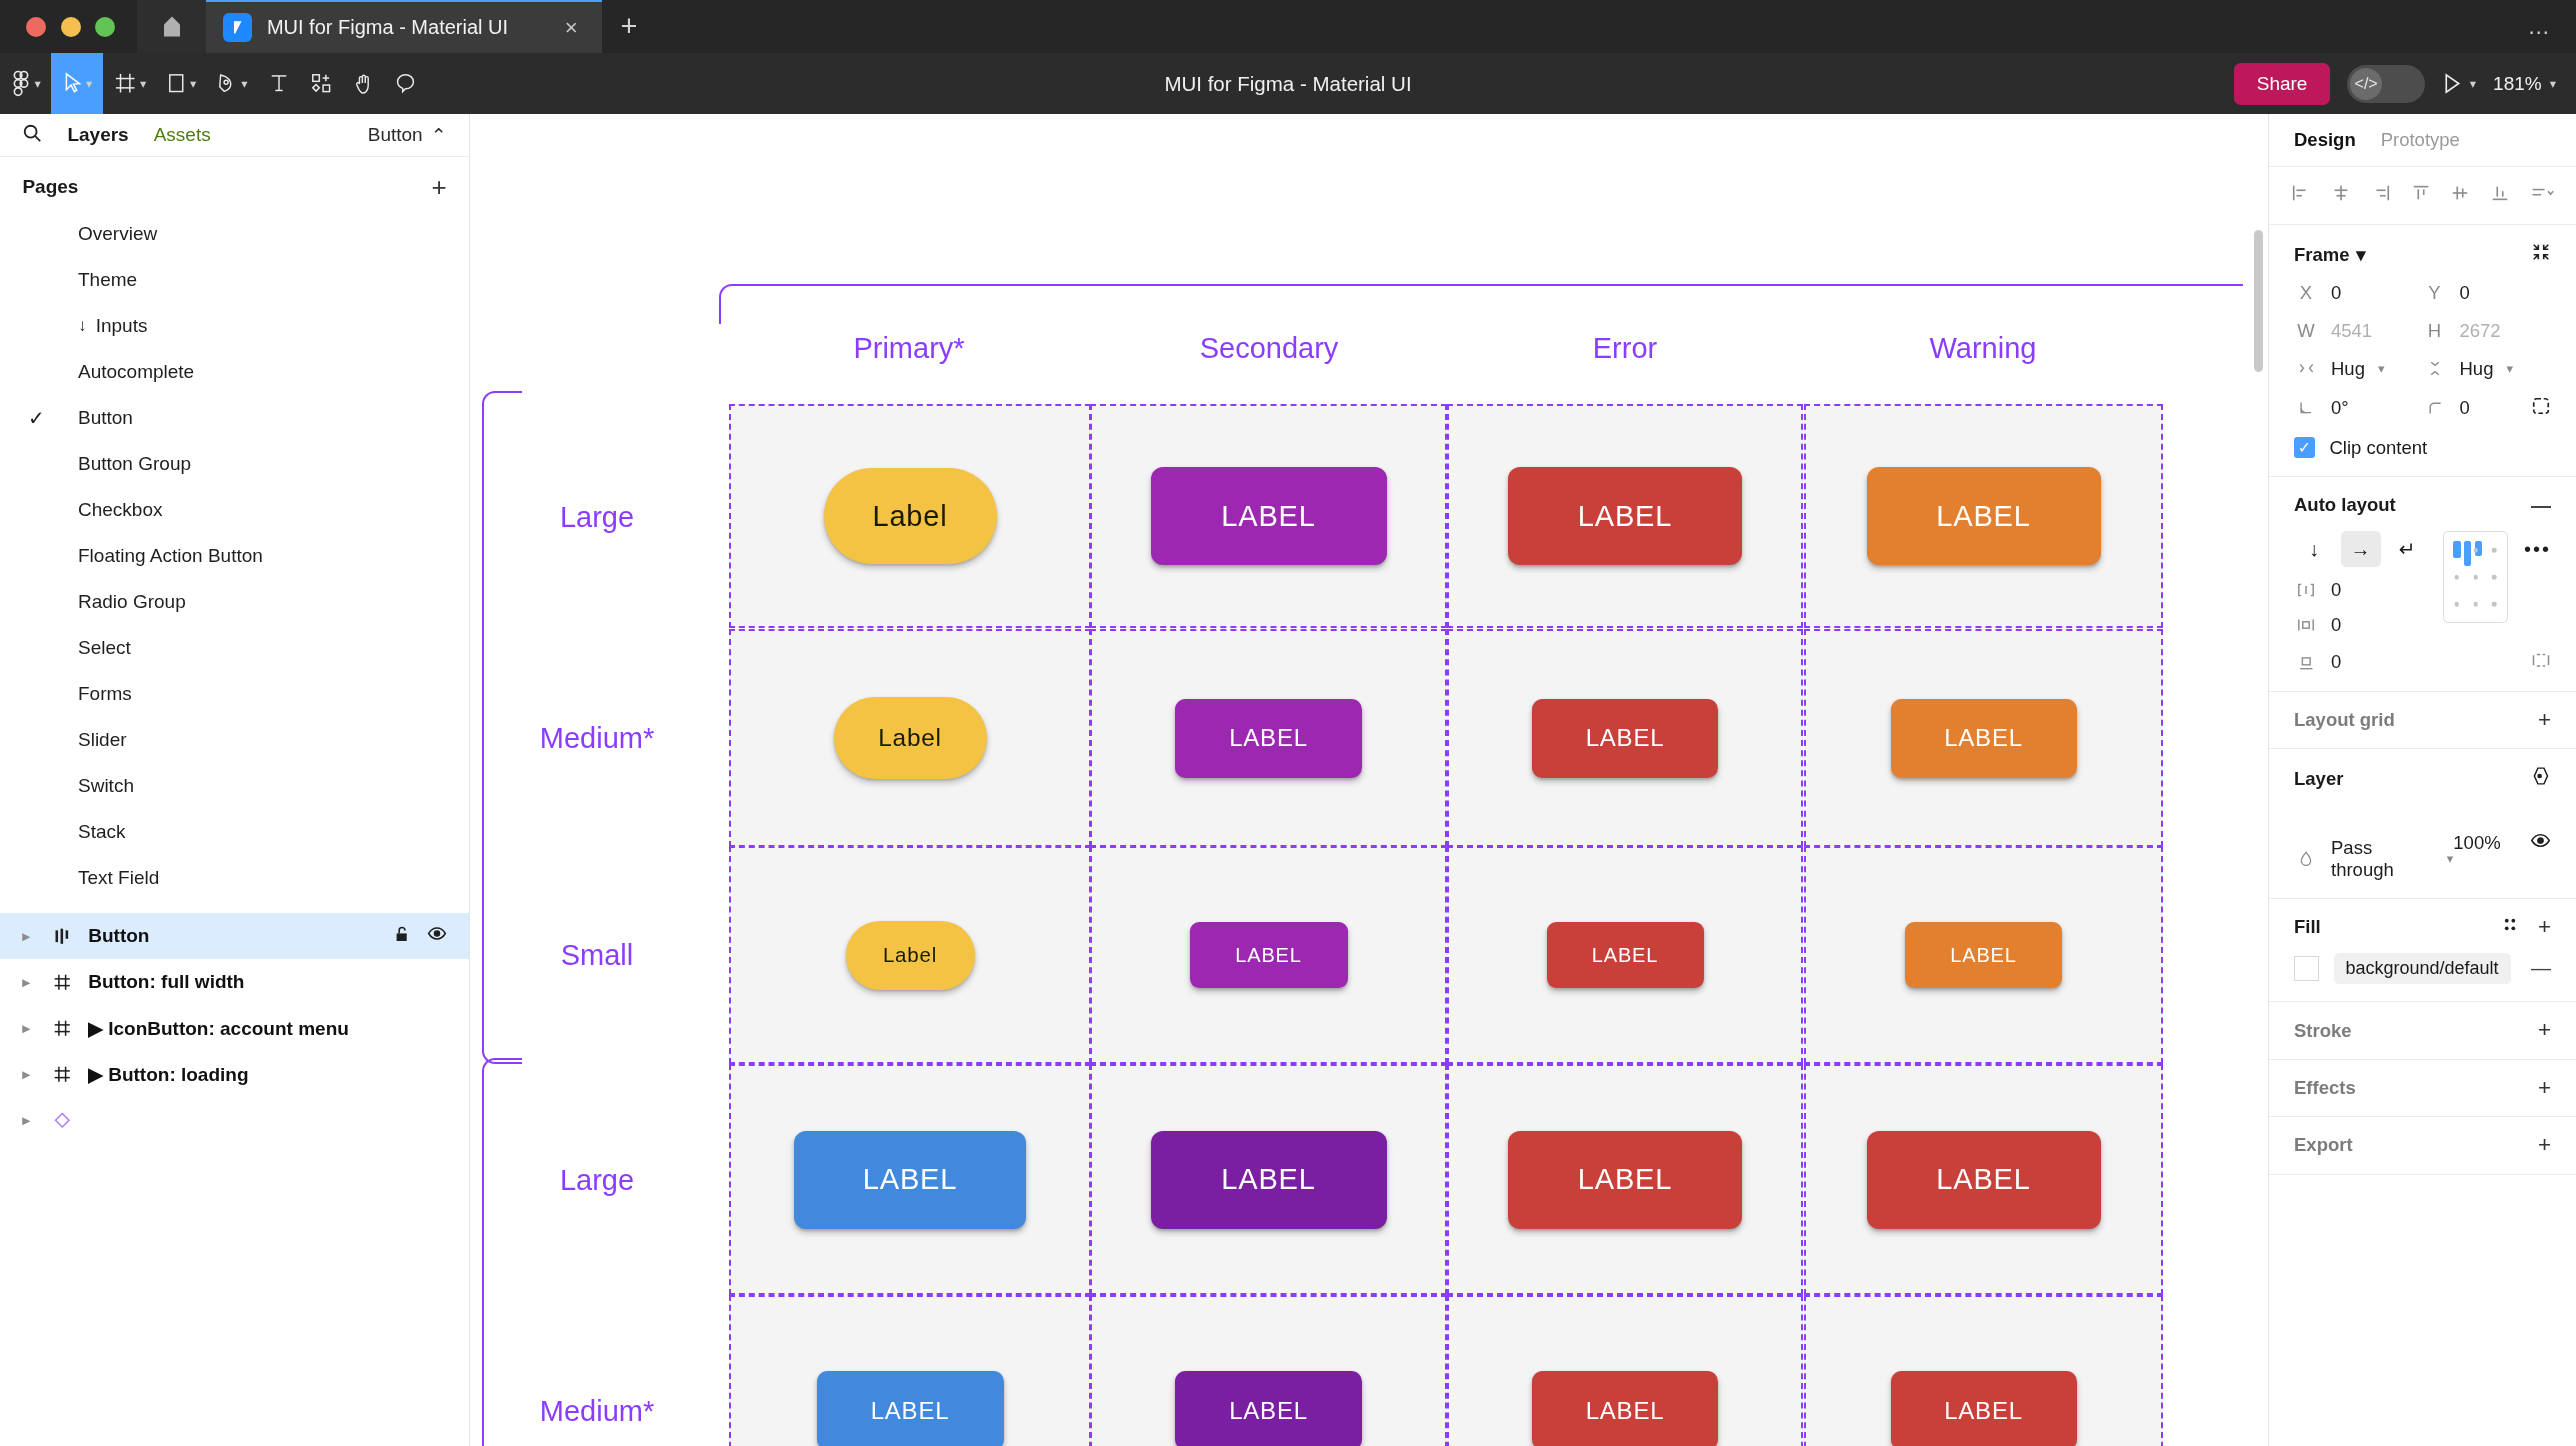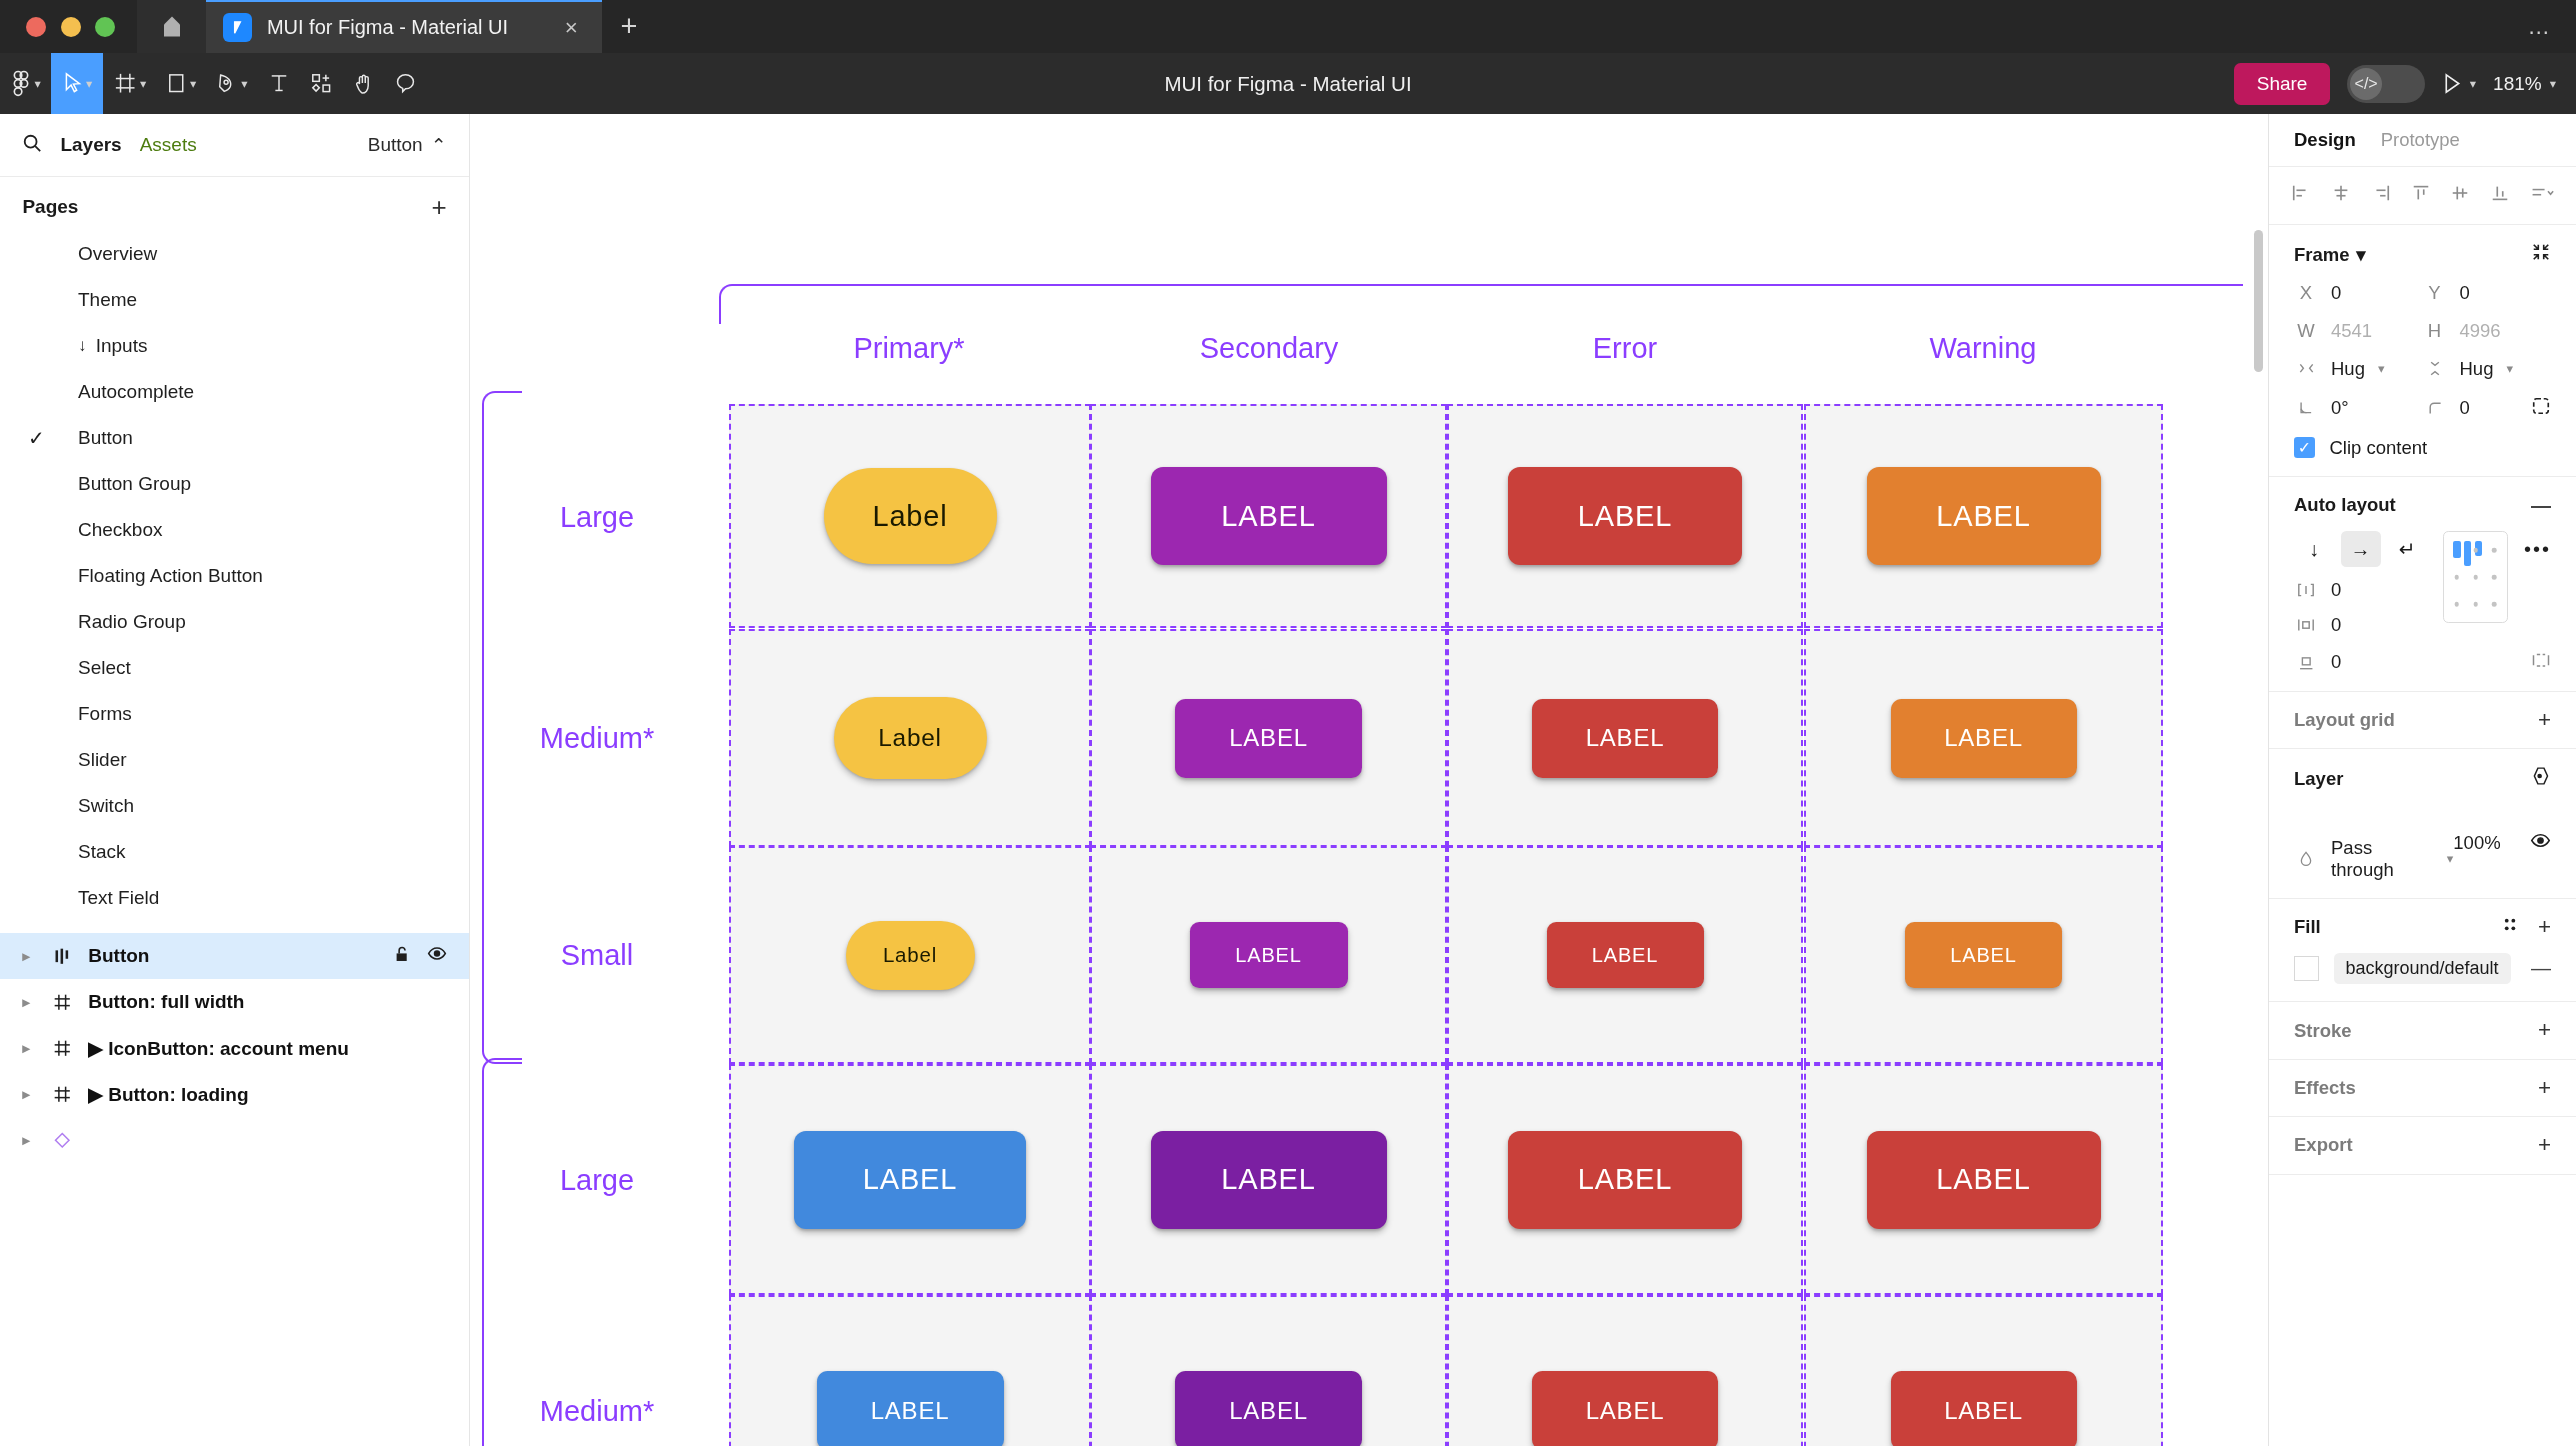--- a/index.html
+++ b/index.html
@@ -38,21 +38,21 @@
   .devmode { width:78px; height:38px; border-radius:19px; background:#4d4d4d; display:flex; align-items:center; padding:3.3px; }
   .devmode-knob { width:32px; height:32px; border-radius:50%; background:#6b6b6b; display:flex; align-items:center; justify-content:center; font-size:16px; color:#e8e8e8; }
   .present { display:flex; align-items:center; gap:8px; }
   .zoom-level { display:flex; align-items:center; gap:8px; font-size:19px; color:#f0f0f0; }
 
   
   .workspace { display:flex; height:1333px; }
 
   
   .left-panel { width:470px; background:#fff; color:#1a1a1a; display:flex; flex-direction:column; flex:none; border-right:0.7px solid #e5e5e5; }
-  .lp-head { height:63px; display:flex; align-items:center; padding:0 22.4px; gap:18px; border-bottom:0.7px solid #ebebeb; }
+  .lp-head { height:43px; display:flex; align-items:center; padding:0 22.4px; gap:25px; border-bottom:0.7px solid #ebebeb; }
   .lp-tab { font-size:19px; color:#4d7c0f; }
   .lp-tab.active { color:#1a1a1a; font-weight:700; }
   .lp-spacer { flex:1; }
   .lp-sel { font-size:19px; color:#2b2b2b; display:flex; align-items:center; gap:8px; }
   .pages-head { display:flex; align-items:center; padding:17px 22.4px 10.6px 22.4px; }
   .pages-title { font-size:19px; font-weight:700; }
   .pages-add { margin-left:auto; font-size:26px; font-weight:300; color:#333; line-height:1; }
   .page-item { height:46px; display:flex; align-items:center; font-size:19px; color:#1f1f1f; padding-left:78px; position:relative; }
   .page-item .check { position:absolute; left:28px; font-size:20px; }
   .page-item .arrow { margin-right:9.2px; font-size:17px; }
@@ -525,21 +525,21 @@
           <span class="pval">0</span>
         </span>
       </div>
       <div class="prow">
         <span class="pfield">
           <span class="plab">W</span>
           <span class="pval dim">4541</span>
         </span>
         <span class="pfield">
           <span class="plab">H</span>
-          <span class="pval dim">4996</span>
+          <span class="pval dim">2672</span>
         </span>
       </div>
       <div class="prow">
         <span class="pfield">
           <span class="plab">
               <svg width="17" height="14.5" viewBox="0 0 22 18" fill="none" stroke="#8c8c8c" stroke-width="1.8">
                 <path d="M3 4 L7 9 L3 14"></path>
                 <path d="M19 4 L15 9 L19 14"></path>
               </svg>
             </span>

